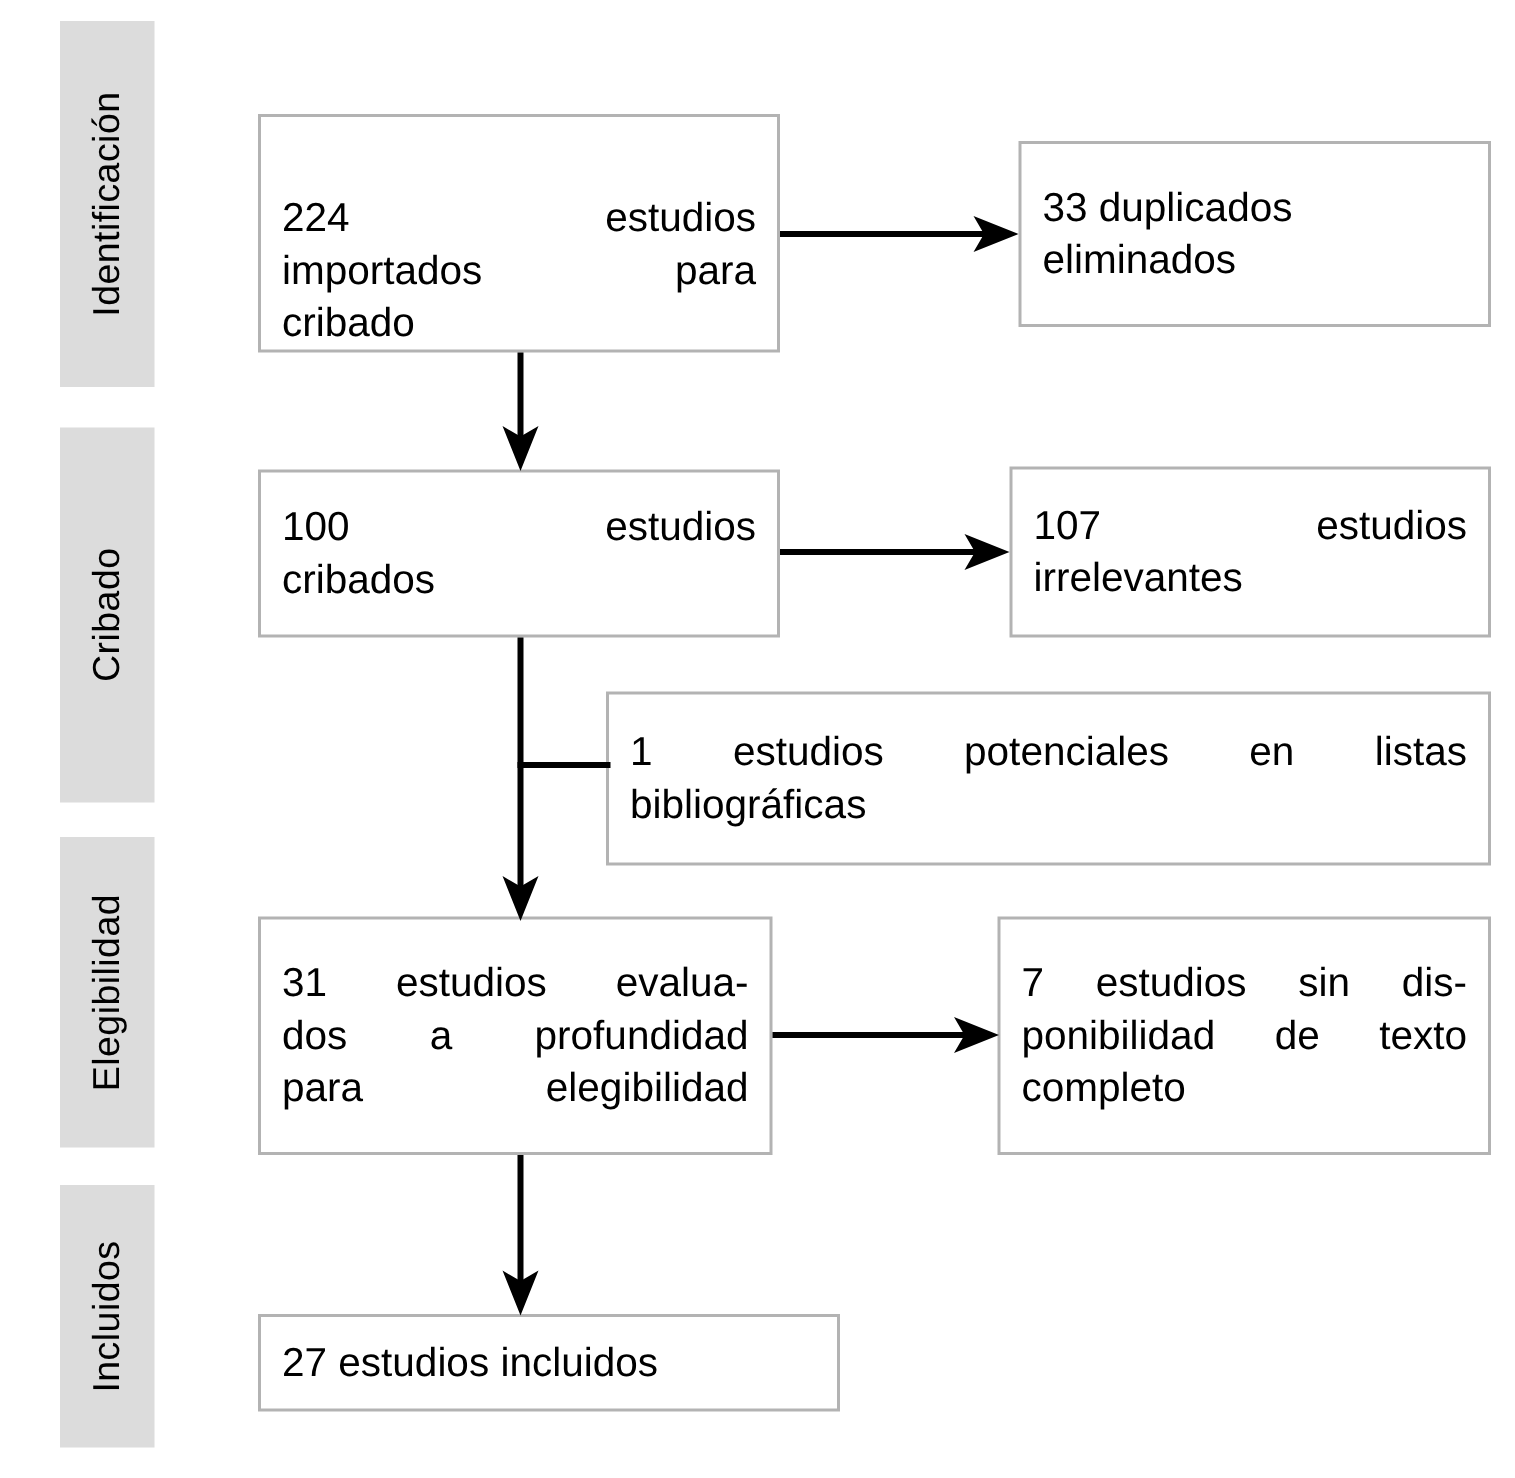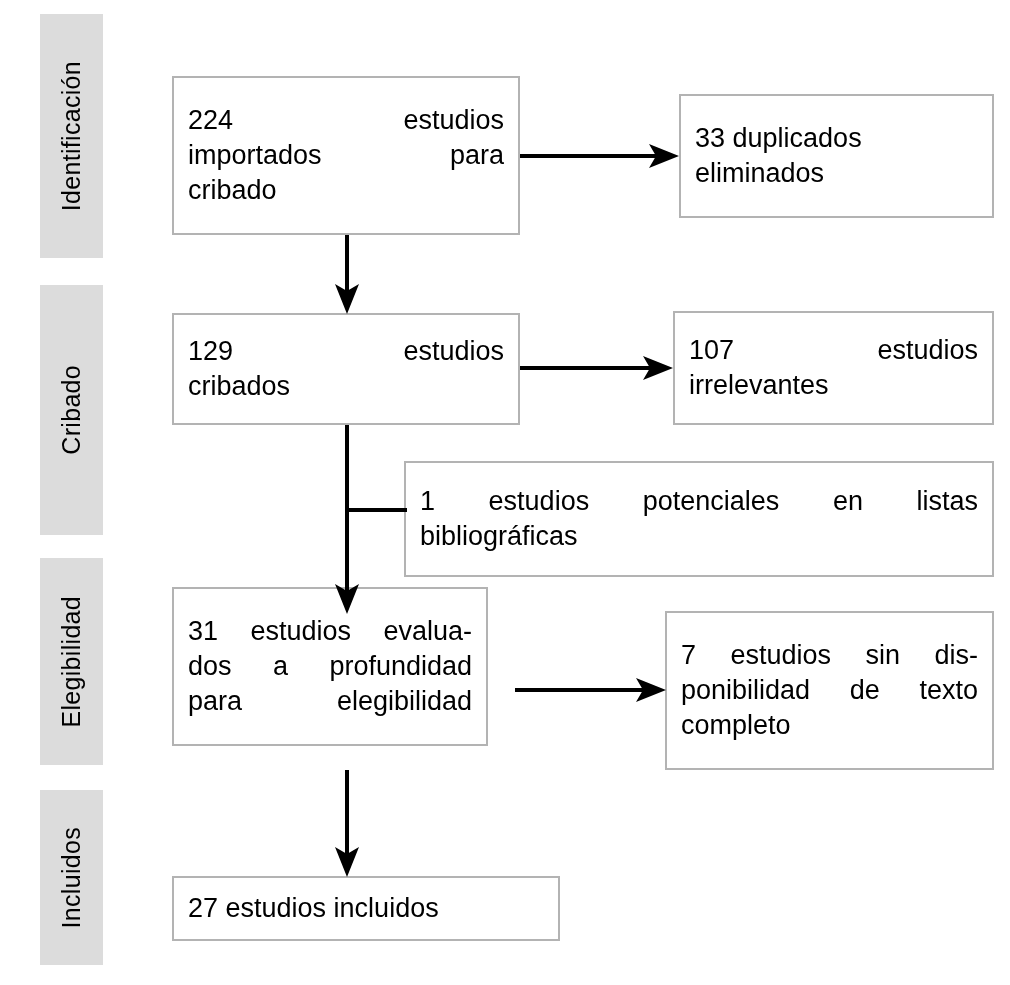--- a/index.html
+++ b/index.html
@@ -92,47 +92,47 @@
   </div>
 
   <div class="stage-band" style="left:40px; top:558px; width:63px; height:207px;">
     <span class="stage-label">Elegibilidad</span>
   </div>
 
   <div class="stage-band" style="left:40px; top:790px; width:63px; height:175px;">
     <span class="stage-label">Incluidos</span>
   </div>
 
-  <div class="flow-box justify-all" style="left:172px; top:76px; width:348px; height:159px;">
+  <div class="flow-box justify-all" style="left:172px; top:76px; width:348px; height:159px;align-items:flex-end;">
     <div class="box-text">224 estudios
 importados para
 cribado</div>
   </div>
 
   <div class="flow-box" style="left:679px; top:94px; width:315px; height:124px;">
     <div class="box-text">33 duplicados
 eliminados</div>
   </div>
 
   <div class="flow-box justify-all" style="left:172px; top:313px; width:348px; height:112px;">
-    <div class="box-text">129 estudios
+    <div class="box-text">100 estudios
 cribados</div>
   </div>
 
   <div class="flow-box justify-all" style="left:673px; top:311px; width:321px; height:114px;">
     <div class="box-text">107 estudios
 irrelevantes</div>
   </div>
 
   <div class="flow-box justify-all" style="left:404px; top:461px; width:590px; height:116px;">
     <div class="box-text">1 estudios potenciales en listas
 bibliográficas</div>
   </div>
 
-  <div class="flow-box justify-all" style="left:172px; top:587px; width:316px; height:159px;align-items:center;">
+  <div class="flow-box justify-all" style="left:172px; top:611px; width:343px; height:159px;align-items:center;">
     <div class="box-text">31 estudios evalua-
 dos a profundidad
 para elegibilidad</div>
   </div>
 
   <div class="flow-box justify-all" style="left:665px; top:611px; width:329px; height:159px;">
     <div class="box-text">7 estudios sin dis-
 ponibilidad de texto
 completo</div>
   </div>

